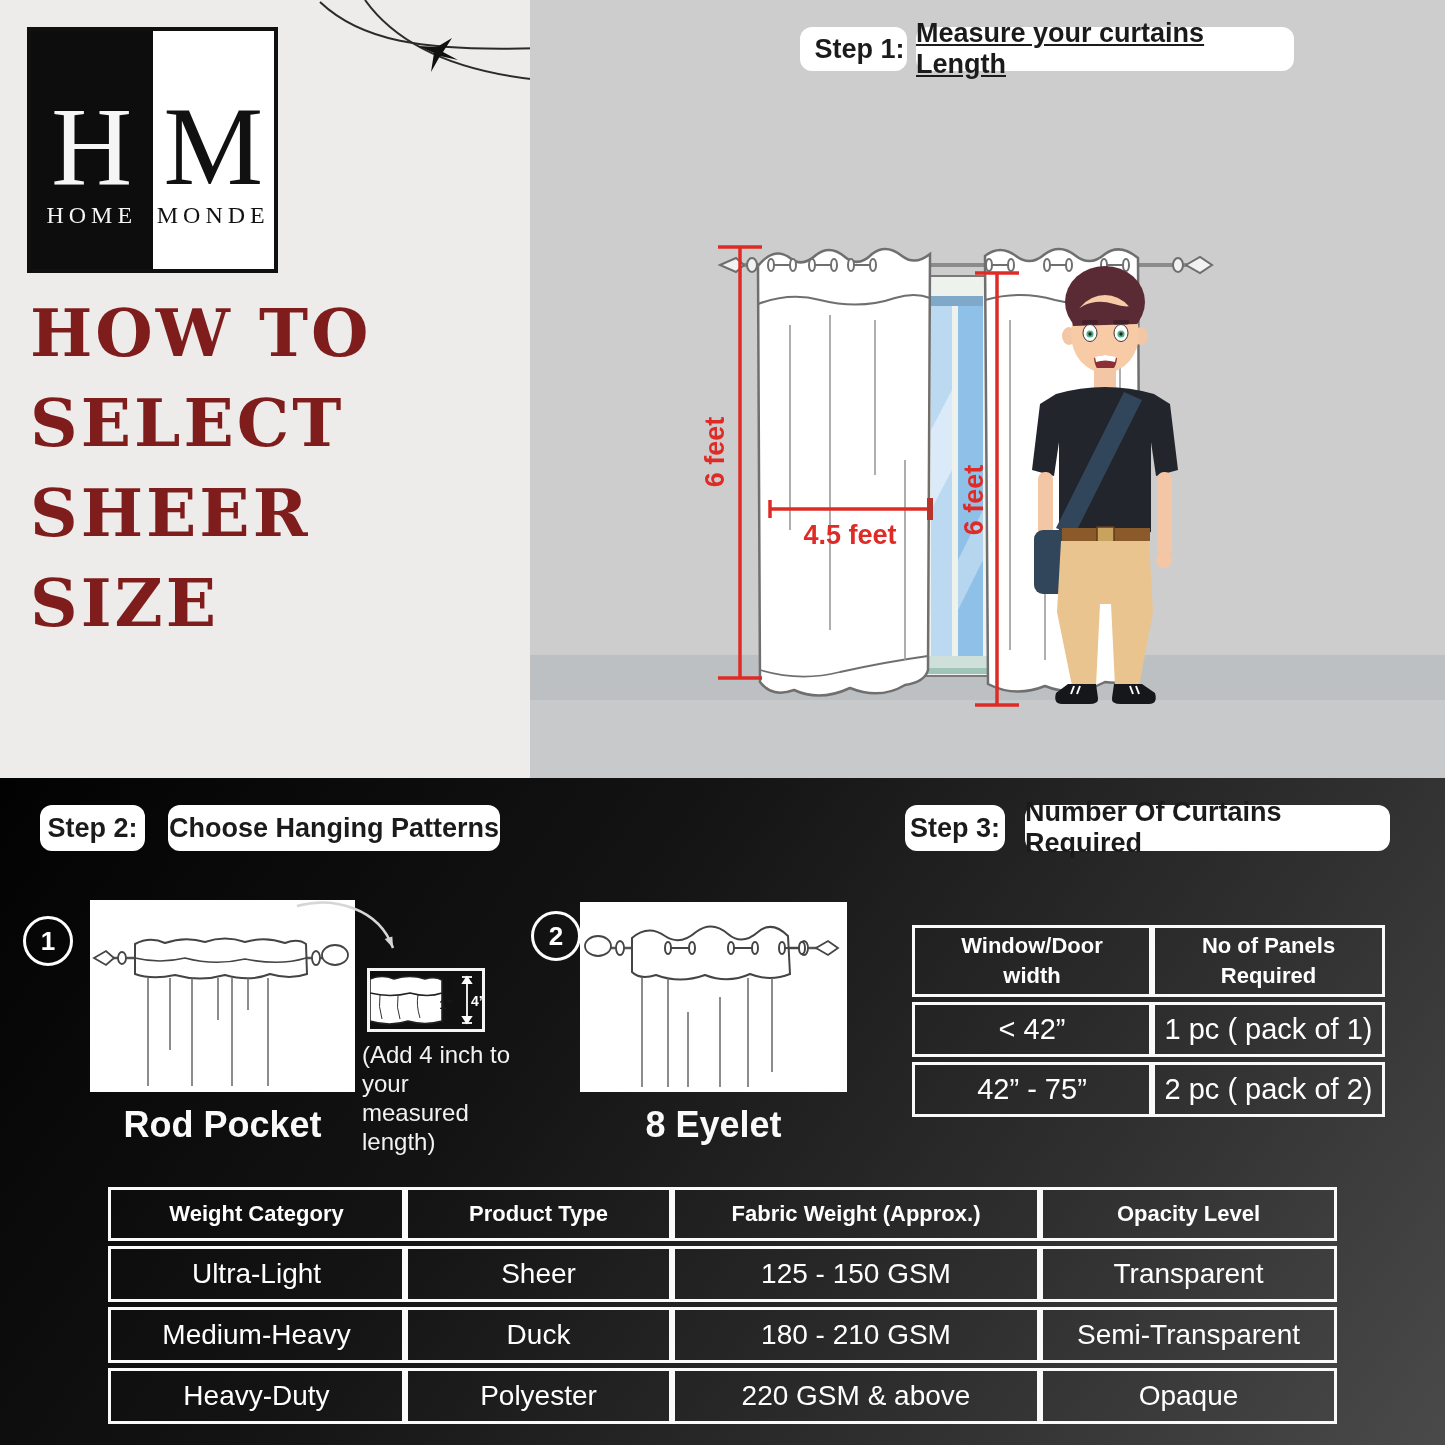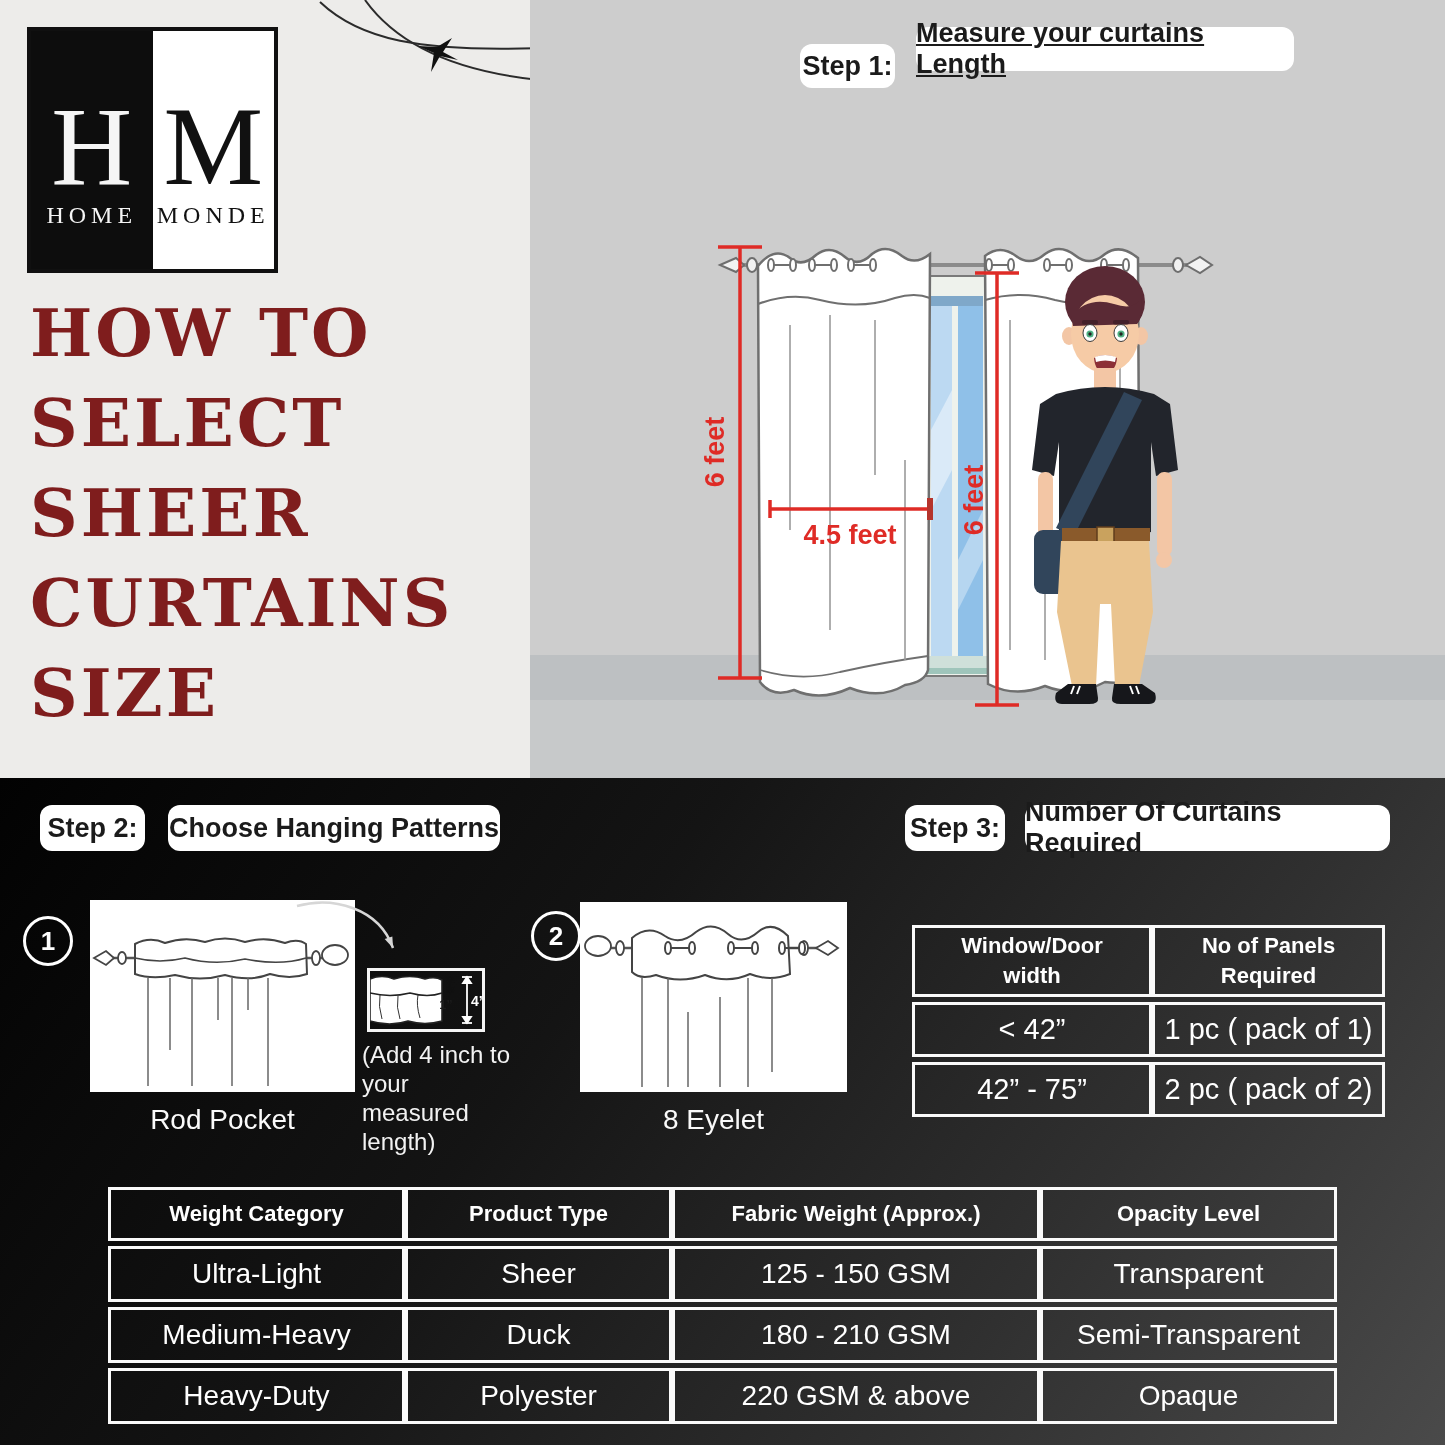--- a/index.html
+++ b/index.html
@@ -26,21 +26,21 @@
   
   .badge{position:absolute;background:#ffffff;border-radius:12px;color:#1b1b1b;font-weight:700;display:flex;align-items:center;justify-content:center;}
   .badge-s{font-size:27px;}
   .illustration{position:absolute;left:160px;top:230px;width:570px;height:548px;}
   
   .bottom{position:absolute;left:0;top:778px;width:1445px;height:667px;
     background:linear-gradient(126deg,#020202 0%,#141414 38%,#303030 72%,#4a4a4a 100%);}
   .num-circle{position:absolute;width:44px;height:44px;border:3px solid #fff;border-radius:50%;
     display:flex;align-items:center;justify-content:center;color:#fff;font-weight:700;font-size:26px;}
   .sketch-box{position:absolute;background:#ffffff;}
-  .sketch-label{position:absolute;color:#fafafa;font-weight:400;font-size:28px;text-align:center;}
+  .sketch-label{position:absolute;color:#fafafa;font-weight:700;font-size:36px;text-align:center;}
   .note{position:absolute;color:#f2f2f2;font-size:24px;line-height:29px;white-space:pre-line;}
   .inset-box{position:absolute;border:3px solid #f5f5f5;}
   .arrow-svg{position:absolute;}
   
   table{border-collapse:separate;border-spacing:0 5px;color:#fff;position:absolute;table-layout:fixed;}
   th,td{border:3px solid #fafafa;text-align:center;vertical-align:middle;background:transparent;}
   th{font-weight:700;font-size:22px;white-space:pre-line;line-height:30px;}
   td{font-weight:400;font-size:29px;}
   .t3{left:912px;top:142px;width:473px;}
   .t3 th{height:64px;}
@@ -70,30 +70,29 @@
       </div>
       <div class="logo-half logo-white">
         <div class="logo-letter">M</div>
         <div class="logo-word">MONDE</div>
       </div>
     </div>
     <div class="title">
       <div>HOW TO</div>
       <div>SELECT</div>
       <div>SHEER</div>
-      <div>CURTAINS</div>
       <div>SIZE</div>
     </div>
   </div>
 
   <div class="right-panel">
     <div class="baseboard"></div>
     <div class="floorarea"></div>
 
-    <span class="badge badge-s" style="left:270px;top:44px;width:95px;height:44px;">Step 1:</span>
+    <span class="badge badge-s" style="left:270px;top:27px;width:95px;height:44px;padding-left:12px;">Step 1:</span>
     <span class="badge badge-s" style="left:386px;top:27px;width:378px;height:44px;text-decoration:underline;">Measure your curtains Length</span>
 
     <svg class="illustration" viewBox="0 0 570 548">
 
       <g>
         <line x1="48" y1="35" x2="500" y2="35" stroke="#8b8b8b" stroke-width="4"></line>
         <path d="M30,35 L46,28 L54,35 L46,42 Z" fill="#f2f2f2" stroke="#6e6e6e" stroke-width="2"></path>
         <ellipse cx="62" cy="35" rx="5" ry="7" fill="#f2f2f2" stroke="#6e6e6e" stroke-width="2"></ellipse>
         <ellipse cx="488" cy="35" rx="5" ry="7" fill="#f2f2f2" stroke="#6e6e6e" stroke-width="2"></ellipse>
         <path d="M496,35 L510,27 L522,35 L510,43 Z" fill="#f2f2f2" stroke="#6e6e6e" stroke-width="2"></path>

